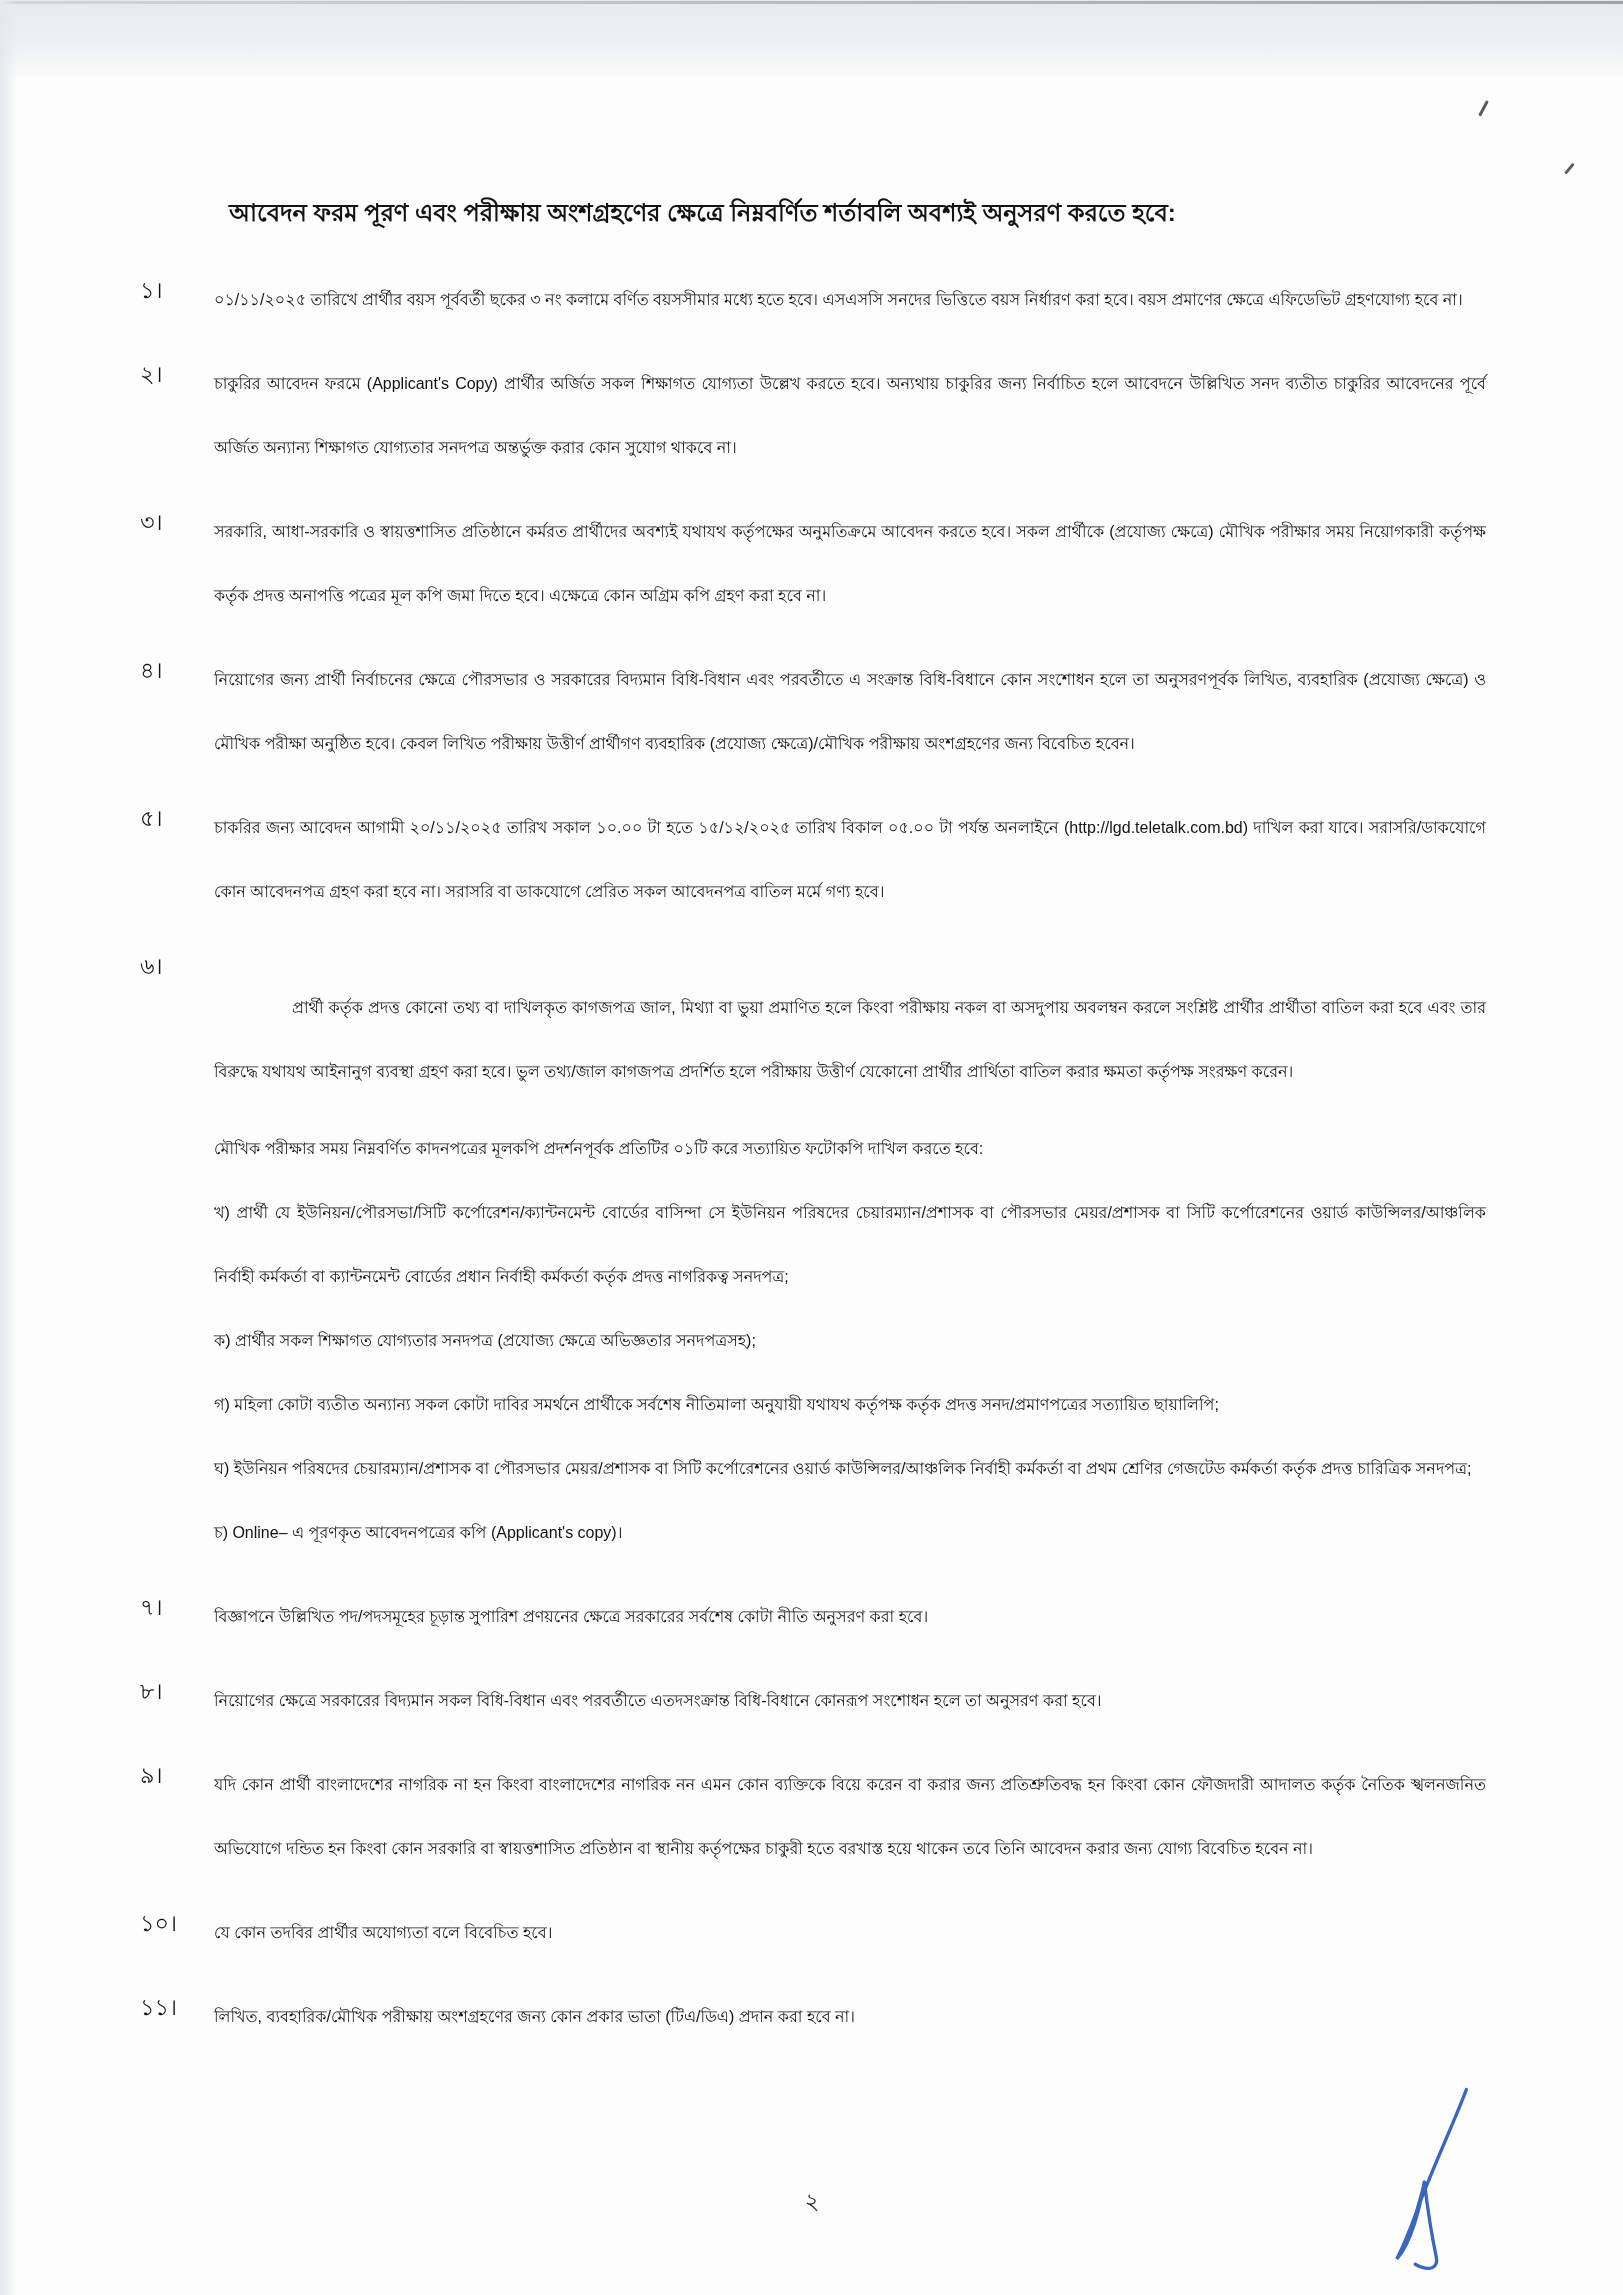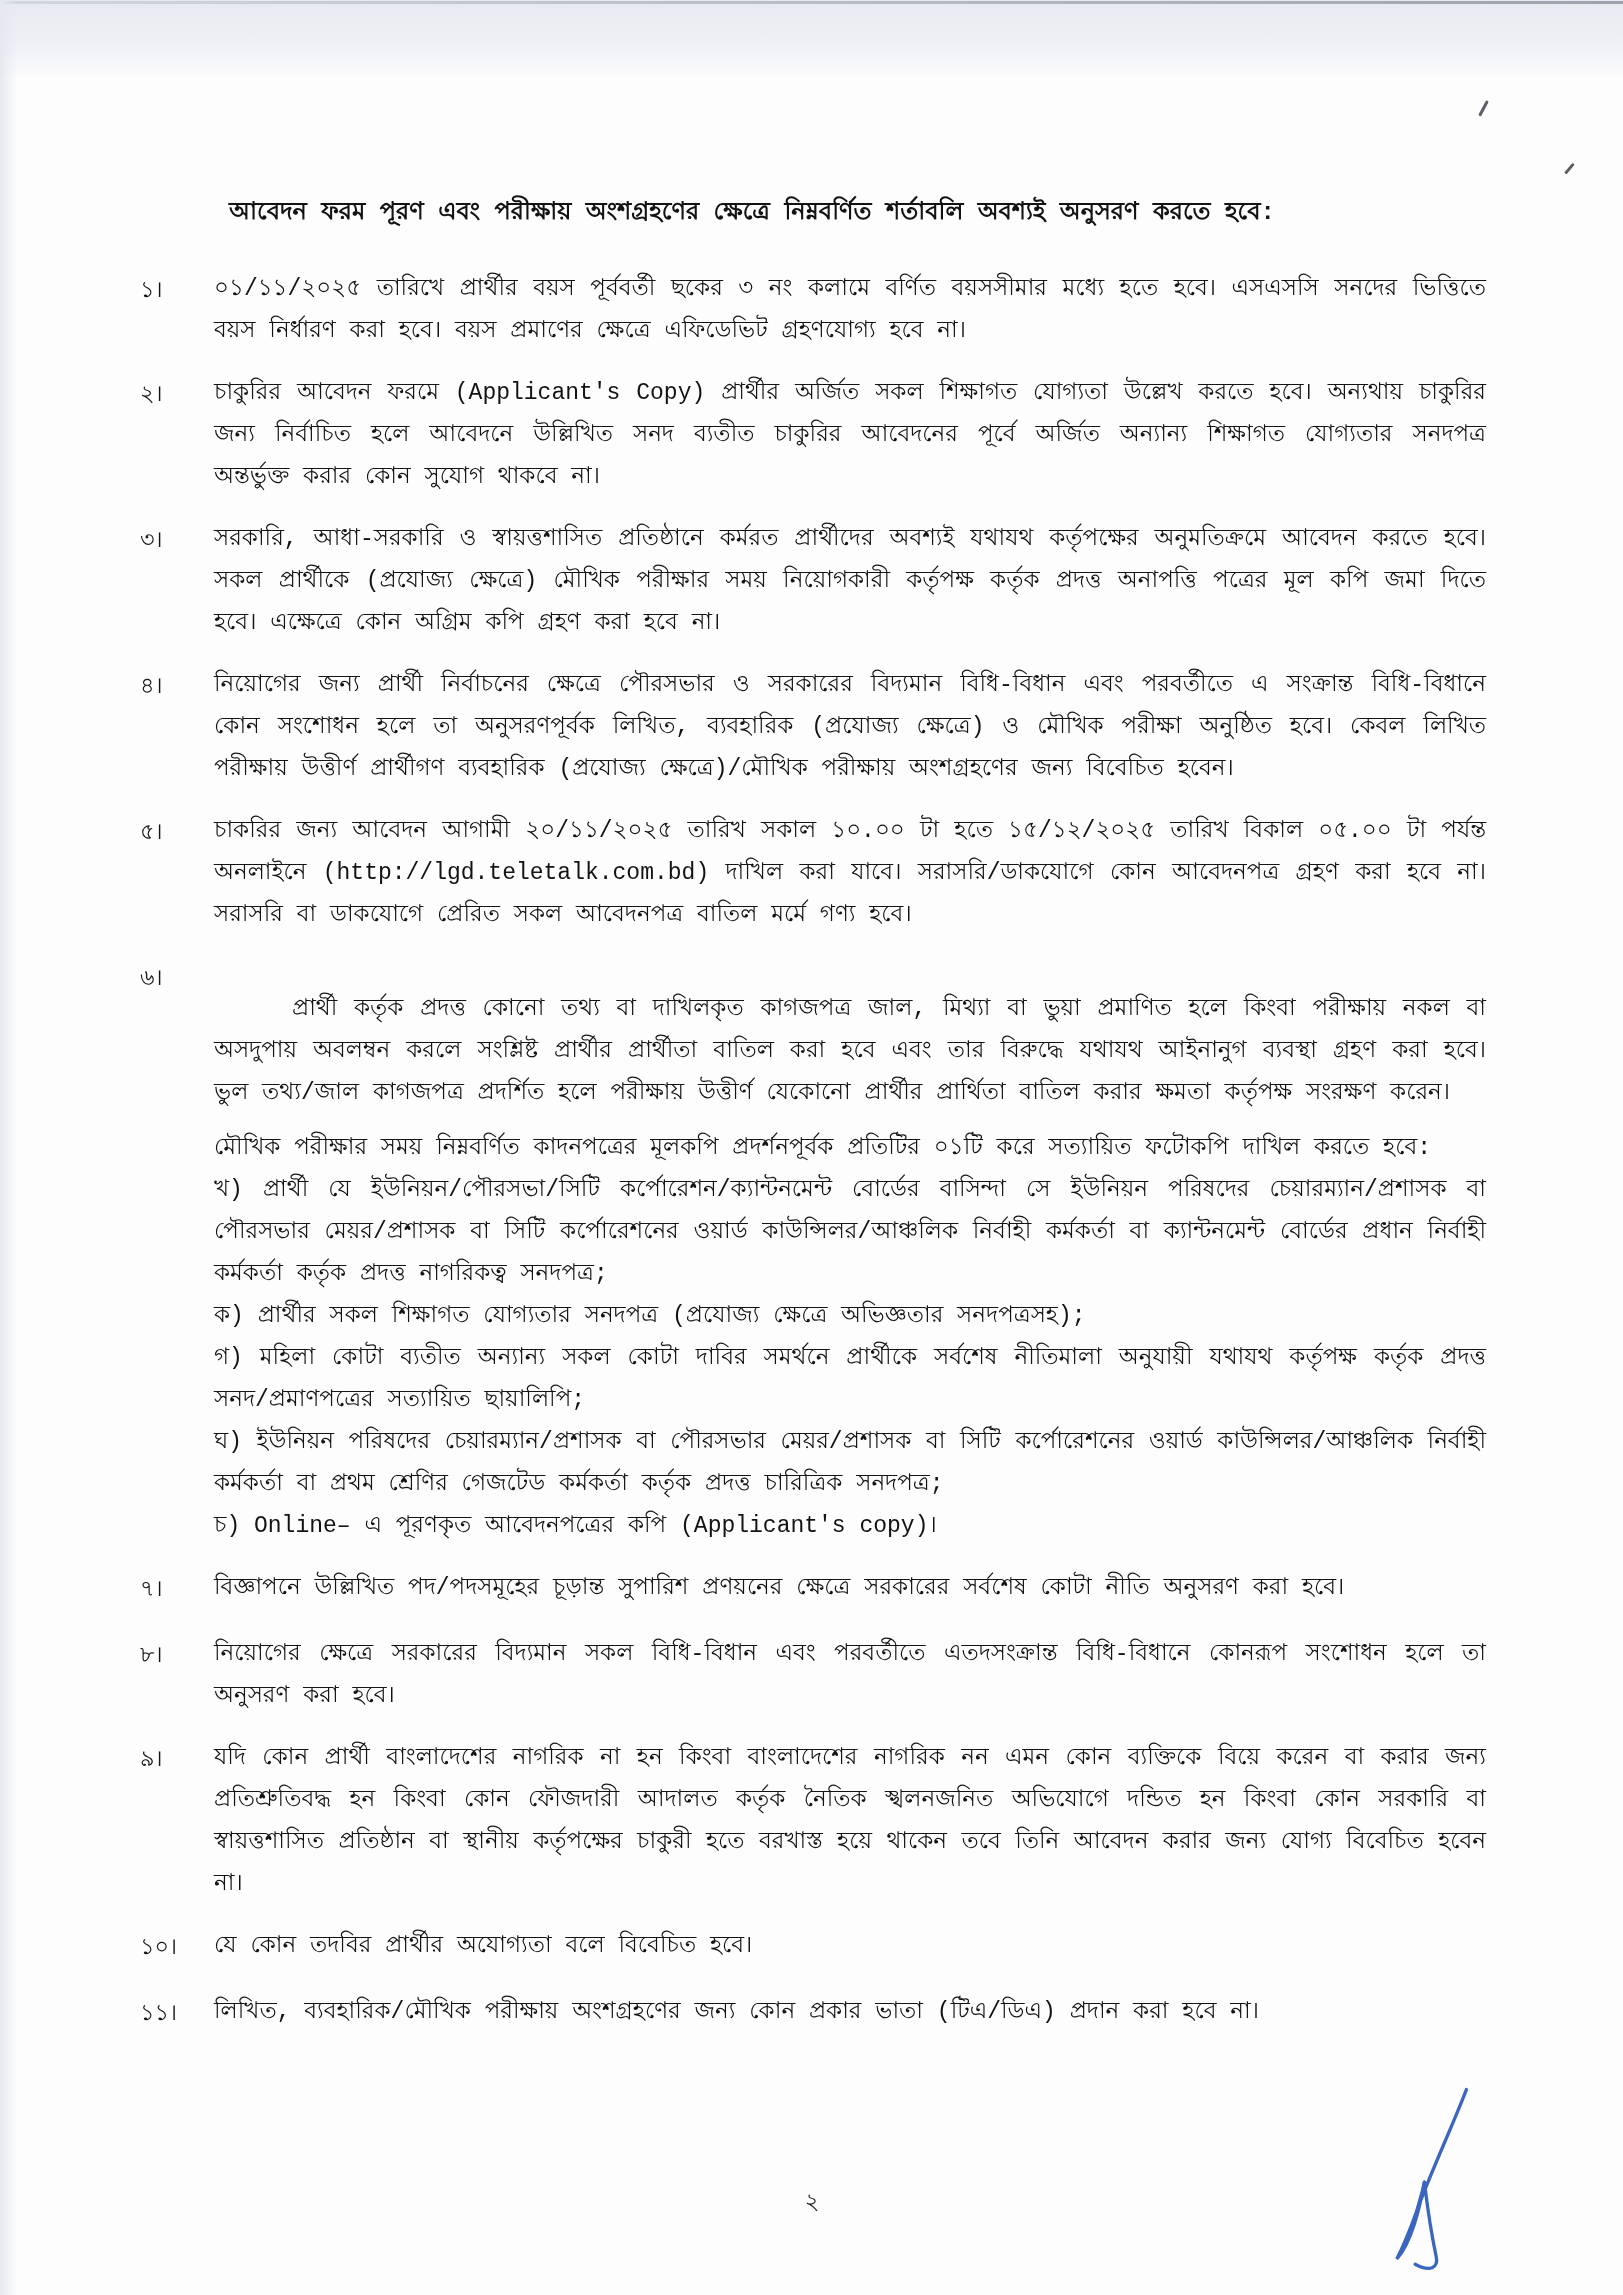--- a/index.html
+++ b/index.html
@@ -1,21 +1,21 @@
 <!DOCTYPE html>
 <html lang="bn" style="font-size:10.5px"><head>
 <meta charset="utf-8">
 <style>
   html, body { margin: 0; padding: 0; background: #ffffff; }
   .page {
     position: relative;
     width: 1624px;
     height: 2295px;
     background: #fdfdfd;
-    font-family: Liberation Mono, monospace;
+    font-family: Liberation Sans, sans-serif;
     color: #131313;
     overflow: hidden;
   }
   
   .scan-top-band {
     position: absolute; top: 0; left: 0; right: 0; height: 76px;
     background: linear-gradient(180deg, #e7e9f0 0%, #eef0f5 55%, #fafafc 100%);
   }
   .scan-top-line {
     position: absolute; top: 1.3px; left: 0; right: 0; height: 2.6px;
@@ -41,21 +41,21 @@
     line-height: 46px;
     margin: 0 0 32px 89px;
   }
   .item { display: flex; margin-bottom: 20px; }
   .item-num {
     flex: none; width: 74px;
     font-size: 22.4px; line-height: 46px;
   }
   .item-body {
     flex: 1;
-    font-size: 23px; line-height: 42px;
+    font-size: 16px; line-height: 64px;
     text-align: justify;
   }
   .item-body p { margin: 0; }
   .p-indent { text-indent: 78px; margin-top: 32px !important; }
   .p-lead   { margin-top: 13px !important; }
   .doc-list p { margin: 0; text-align: justify; }
 
   .page-number {
     position: absolute; top: 2184px; left: 0; right: 0;
     text-align: center; font-size: 22.4px; color: #1c1c1c;

